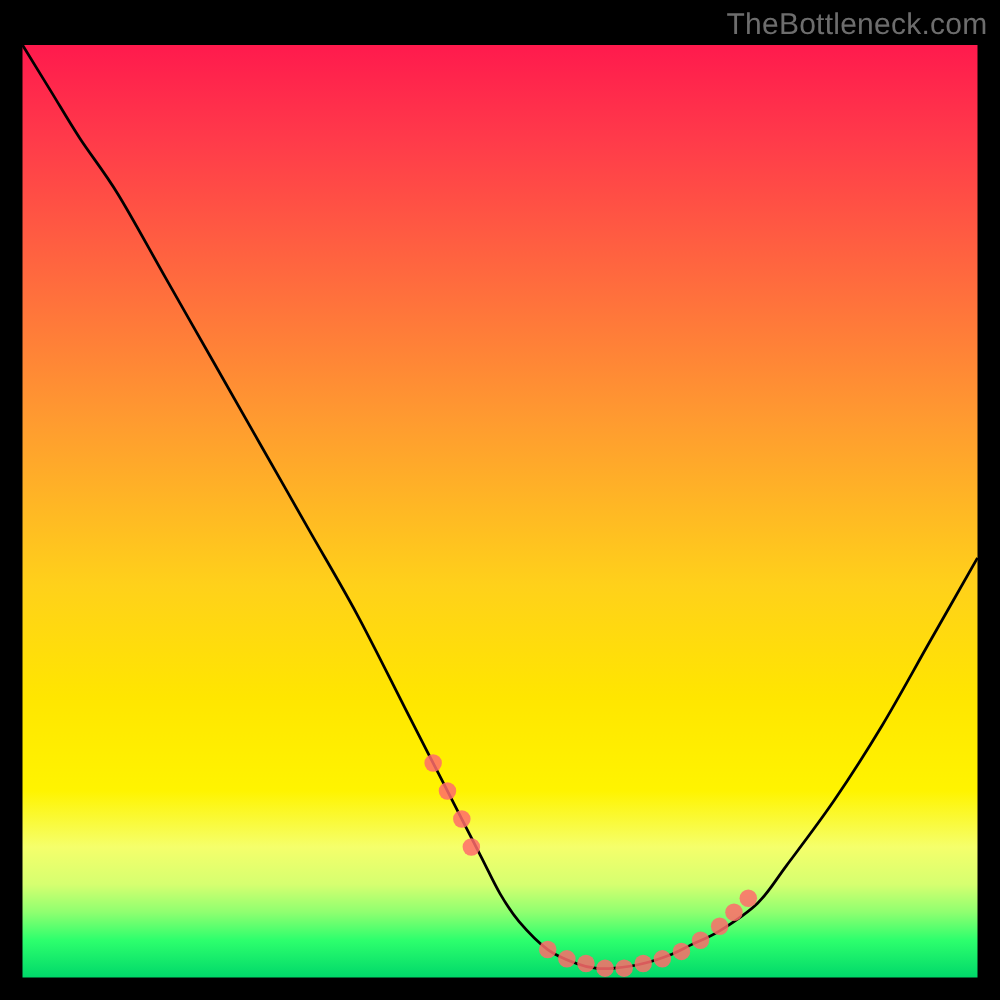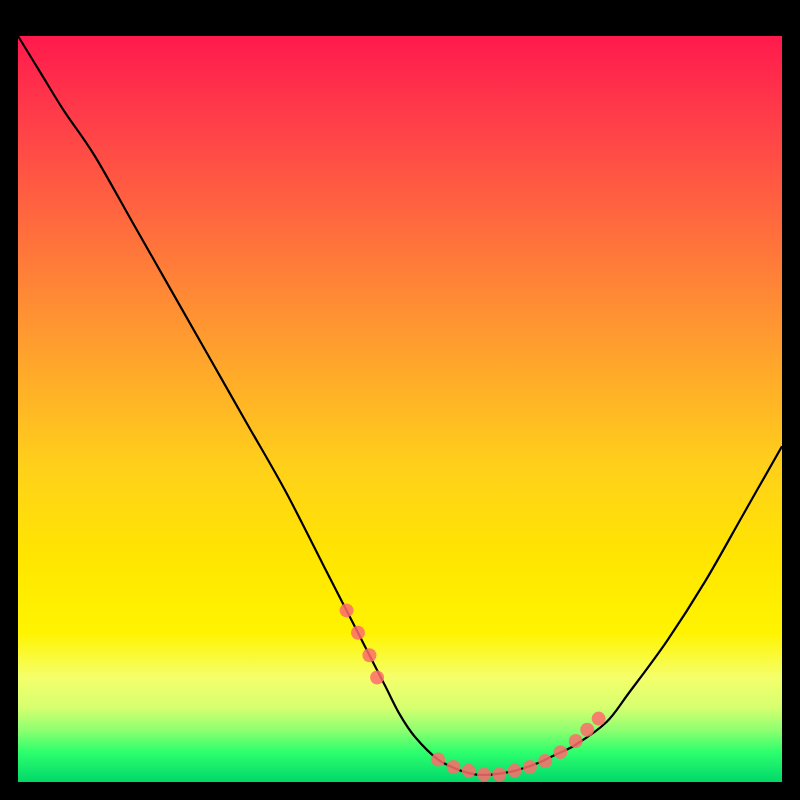--- a/index.html
+++ b/index.html
@@ -56,20 +56,21 @@
     color: #6d6d6d;
     font-size: 24px;
     font-weight: 500;
     letter-spacing: 0.2px;
   }
 </style>
 </head>
 <body>
 
 <div class="frame">
+  <div class="watermark">TheBottleneck.com</div>
   <div class="plot-area">
     <svg class="curve" viewBox="0 0 764 746" preserveAspectRatio="none">
       <path id="curve-path" fill="none" stroke="#000000" stroke-width="2.2" d="M 0 0 C 3.82 6.216666666666678, 15.279999999999998 24.86666666666673, 22.919999999999998 37.30000000000007 C 30.56 49.733333333333405, 36.92666666666666 60.92333333333337, 45.839999999999996 74.60000000000002 C 54.75333333333333 88.27666666666669, 64.94000000000001 100.71000000000002, 76.4 119.36000000000001 C 87.86 138.01000000000002, 101.86666666666666 164.12, 114.6 186.5 C 127.33333333333333 208.88, 140.06666666666666 231.26, 152.8 253.64 C 165.53333333333336 276.02, 178.26666666666668 298.40000000000003, 191 320.78000000000003 C 203.73333333333332 343.16, 216.46666666666667 365.54, 229.2 387.92 C 241.9333333333333 410.3, 254.66666666666663 431.43666666666667, 267.4 455.06 C 280.1333333333333 478.68333333333334, 295.41333333333336 509.76666666666677, 305.6 529.6600000000001 C 315.7866666666667 549.5533333333334, 322.1533333333333 561.9866666666667, 328.52 574.42 C 334.88666666666666 586.8533333333332, 337.43333333333334 591.8266666666666, 343.8 604.26 C 350.1666666666667 616.6933333333334, 360.3533333333333 636.5866666666666, 366.71999999999997 649.02 C 373.08666666666664 661.4533333333334, 376.90666666666664 670.1566666666666, 382 678.86 C 387.09333333333336 687.5633333333334, 390.91333333333336 693.78, 397.28000000000003 701.24 C 403.6466666666667 708.7, 412.56000000000006 718.025, 420.20000000000005 723.62 C 427.84000000000003 729.215, 436.7533333333333 732.3233333333333, 443.11999999999995 734.81 C 449.4866666666666 737.2966666666666, 453.3066666666666 737.9183333333333, 458.4 738.54 C 463.49333333333334 739.1616666666666, 467.31333333333333 739.1616666666666, 473.68 738.54 C 480.0466666666667 737.9183333333333, 488.96000000000004 736.675, 496.6 734.81 C 504.24 732.9449999999999, 513.1533333333333 729.8366666666667, 519.52 727.35 C 525.8866666666667 724.8633333333333, 528.4333333333333 722.9983333333333, 534.8 719.89 C 541.1666666666666 716.7816666666666, 548.8066666666667 714.2950000000001, 557.72 708.7 C 566.6333333333333 703.105, 579.3666666666667 695.0233333333334, 588.28 686.32 C 597.1933333333333 677.6166666666667, 601.0133333333333 670.1566666666668, 611.2 656.48 C 621.3866666666668 642.8033333333333, 636.6666666666666 622.91, 649.4 604.26 C 662.1333333333333 585.61, 674.8666666666667 565.7166666666666, 687.6 544.5799999999999 C 700.3333333333334 523.4433333333333, 713.0666666666666 499.82, 725.8 477.44 C 738.5333333333333 455.06, 757.6333333333333 421.49, 764 410.3"></path>
       <g id="dots-group">
           <circle cx="328.52" cy="574.42" r="7" fill="#ff6b6b" fill-opacity="0.85"></circle>
           <circle cx="339.98" cy="596.8" r="7" fill="#ff6b6b" fill-opacity="0.85"></circle>
           <circle cx="351.44" cy="619.18" r="7" fill="#ff6b6b" fill-opacity="0.85"></circle>
           <circle cx="359.08" cy="641.56" r="7" fill="#ff6b6b" fill-opacity="0.85"></circle>
           <circle cx="420.20000000000005" cy="723.62" r="7" fill="#ff6b6b" fill-opacity="0.85"></circle>
           <circle cx="435.47999999999996" cy="731.08" r="7" fill="#ff6b6b" fill-opacity="0.85"></circle>

